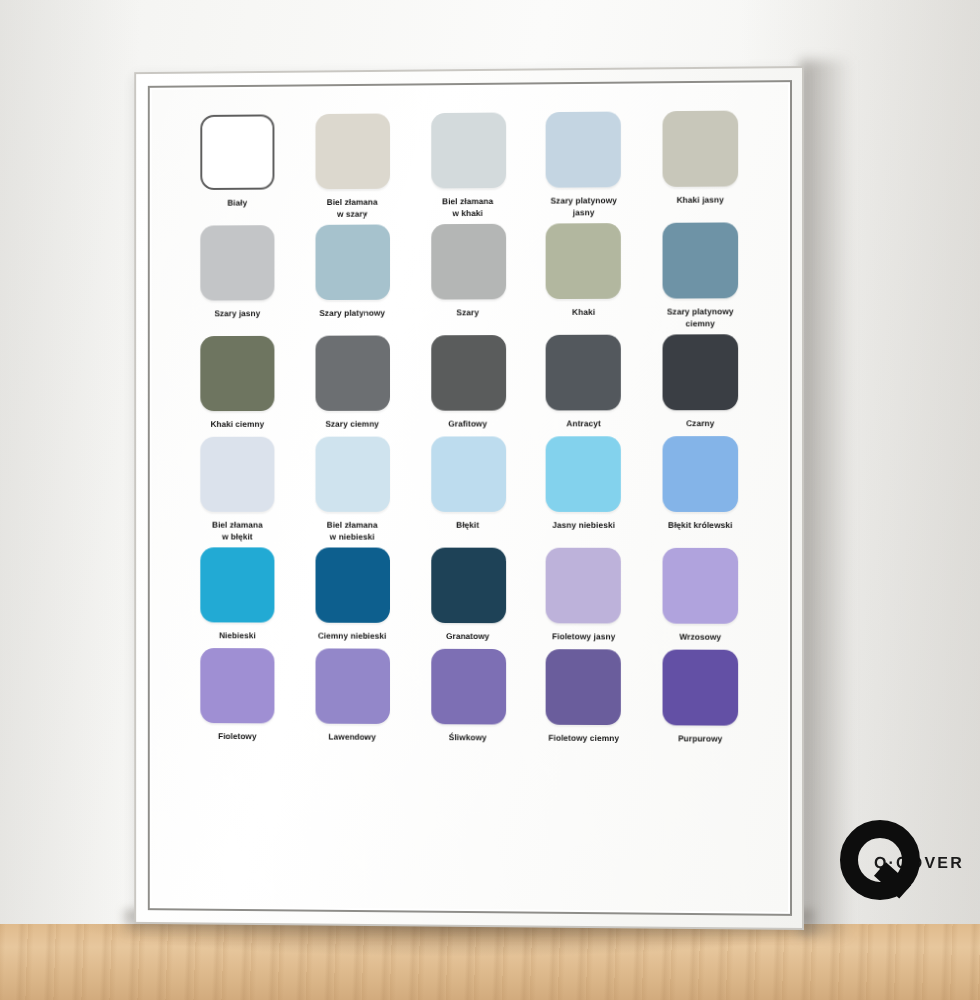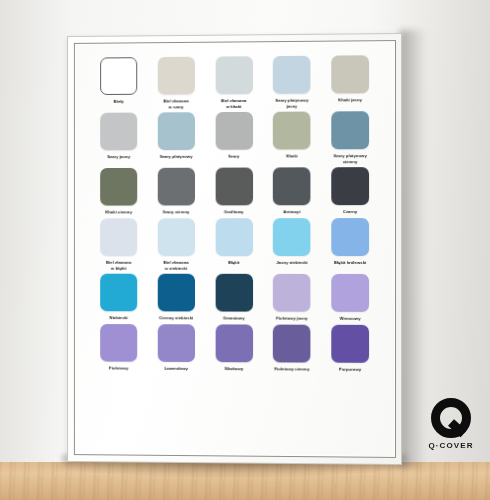--- a/index.html
+++ b/index.html
@@ -149,21 +149,21 @@
   }
 
   
   .logo-wrap {
     position: absolute;
     left: 420px;
     top: 398px;
     width: 62px;
     height: 64px;
     display: flex;
-    flex-direction: column;
+    flex-direction: row;
     align-items: center;
   }
   .logo-q {
     position: relative;
     width: 40px;
     height: 40px;
   }
   .logo-q .ring {
     position: absolute;
     left: 0; top: 0;

